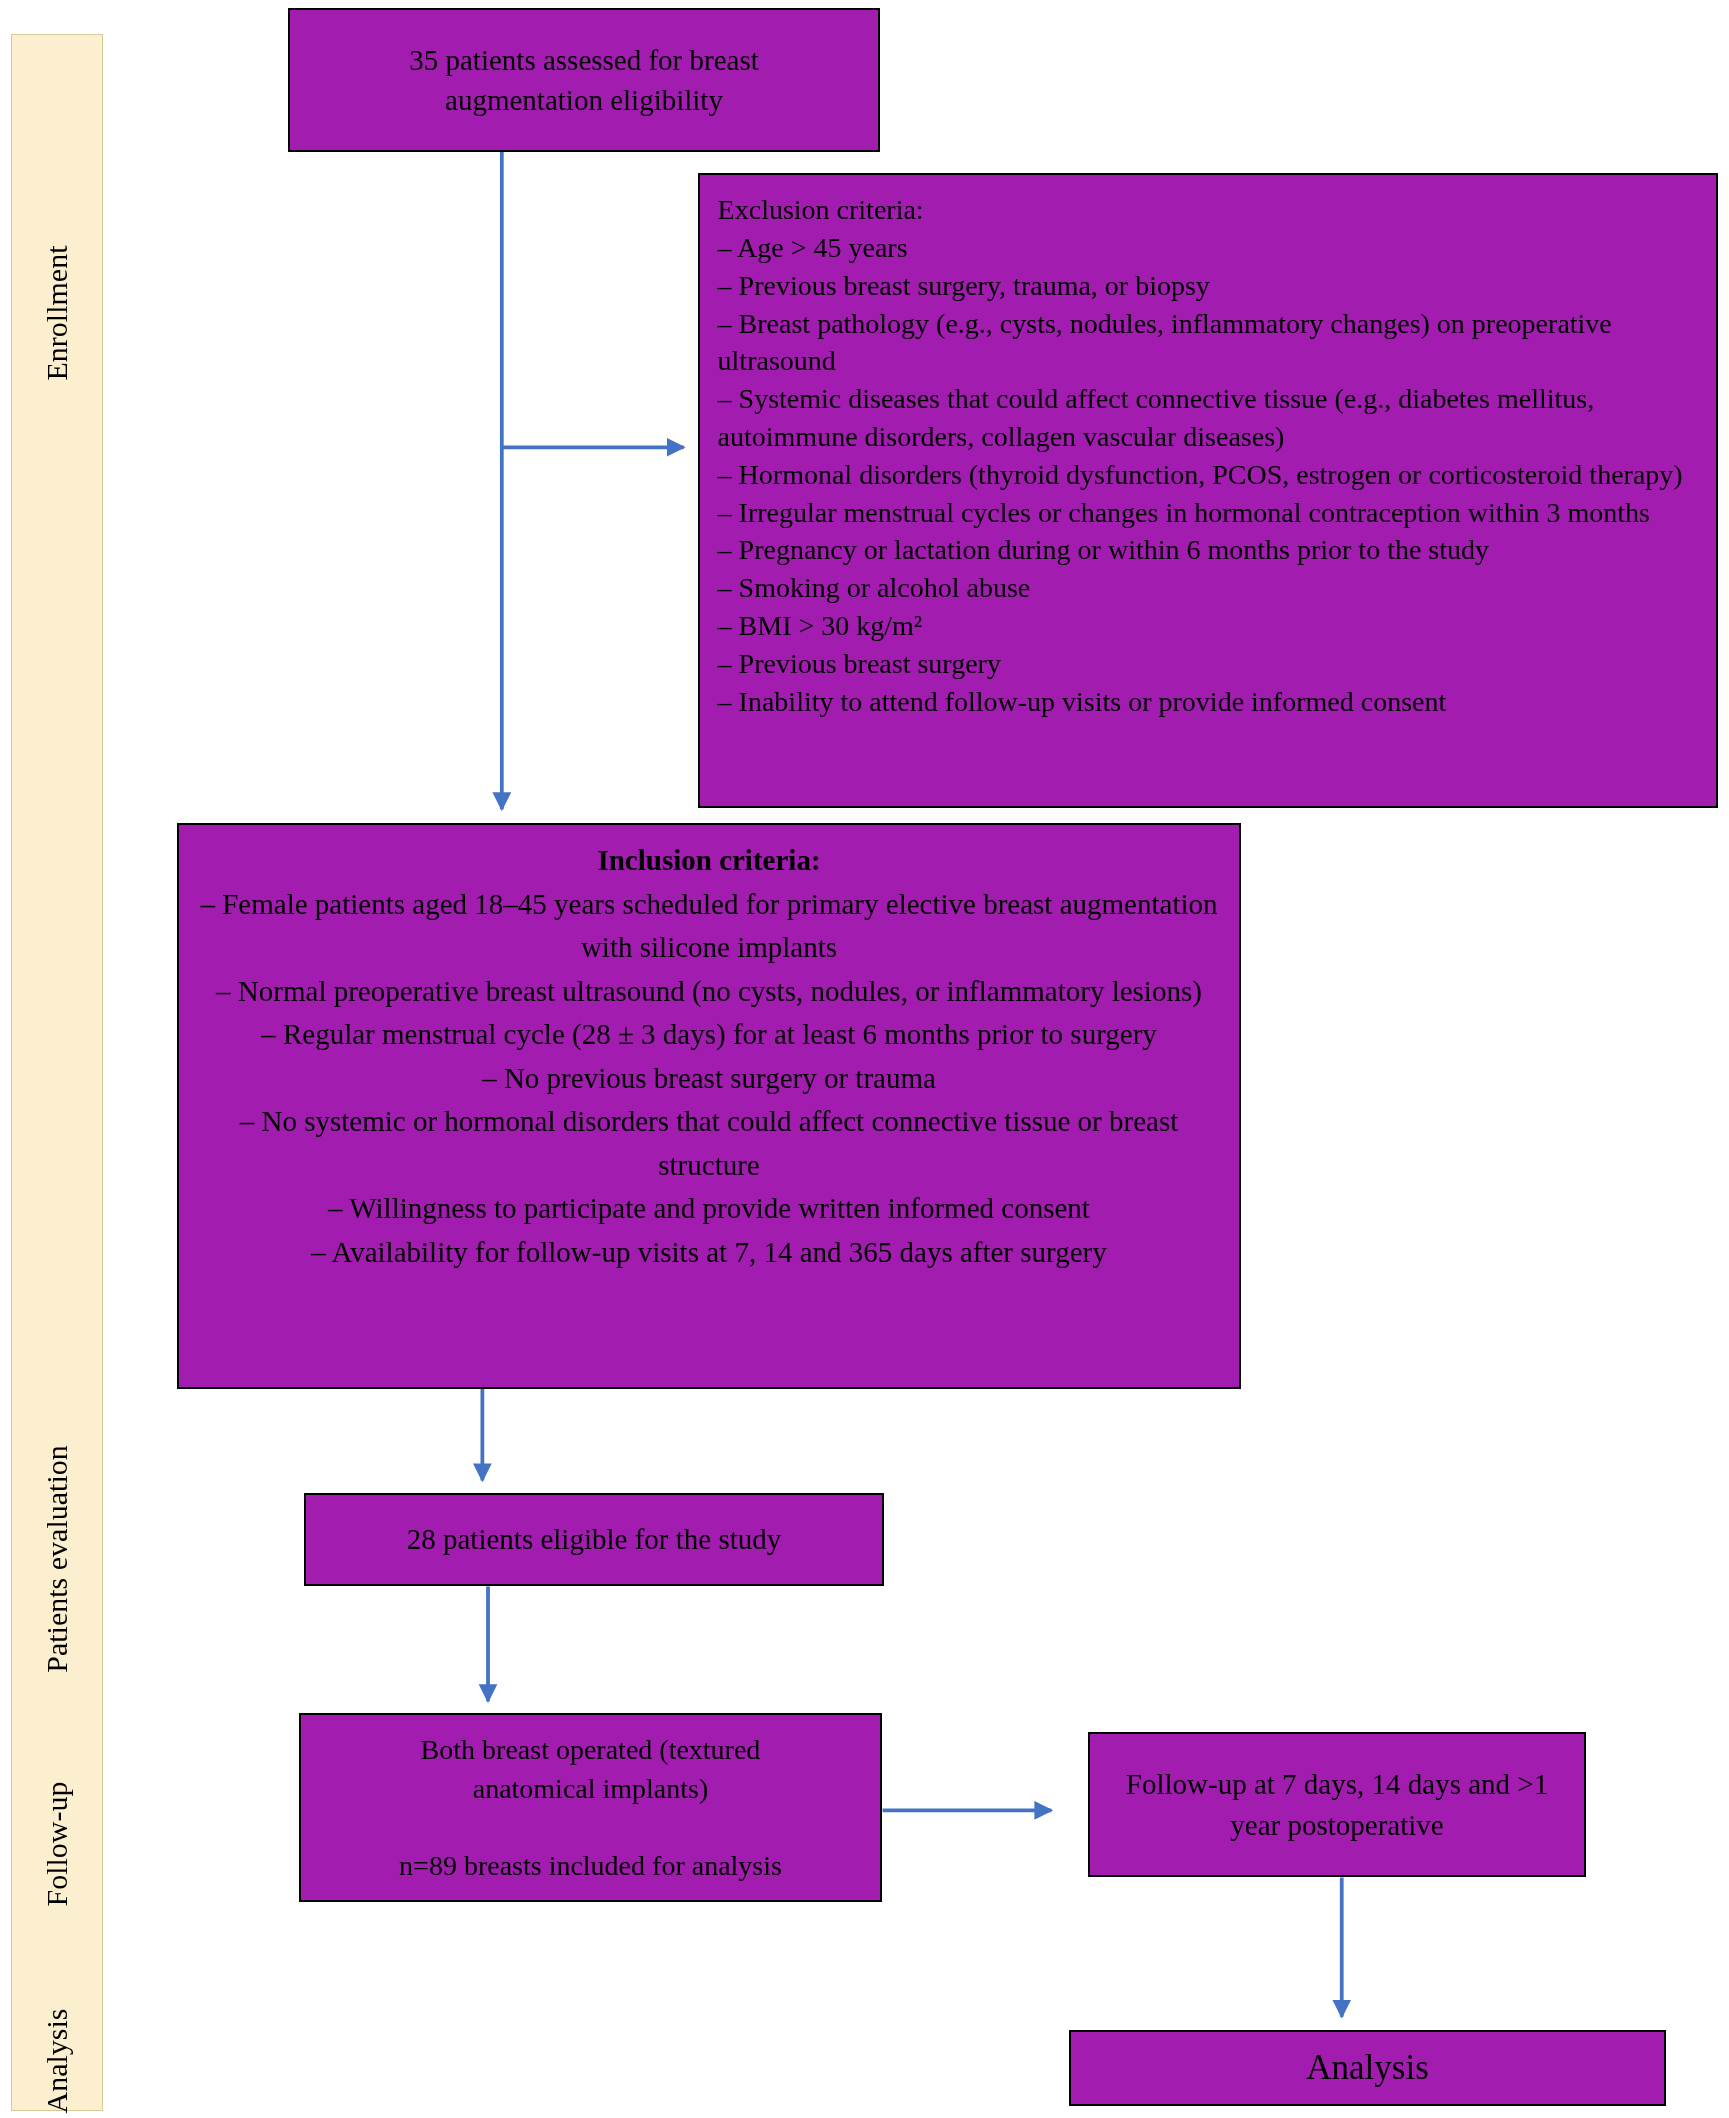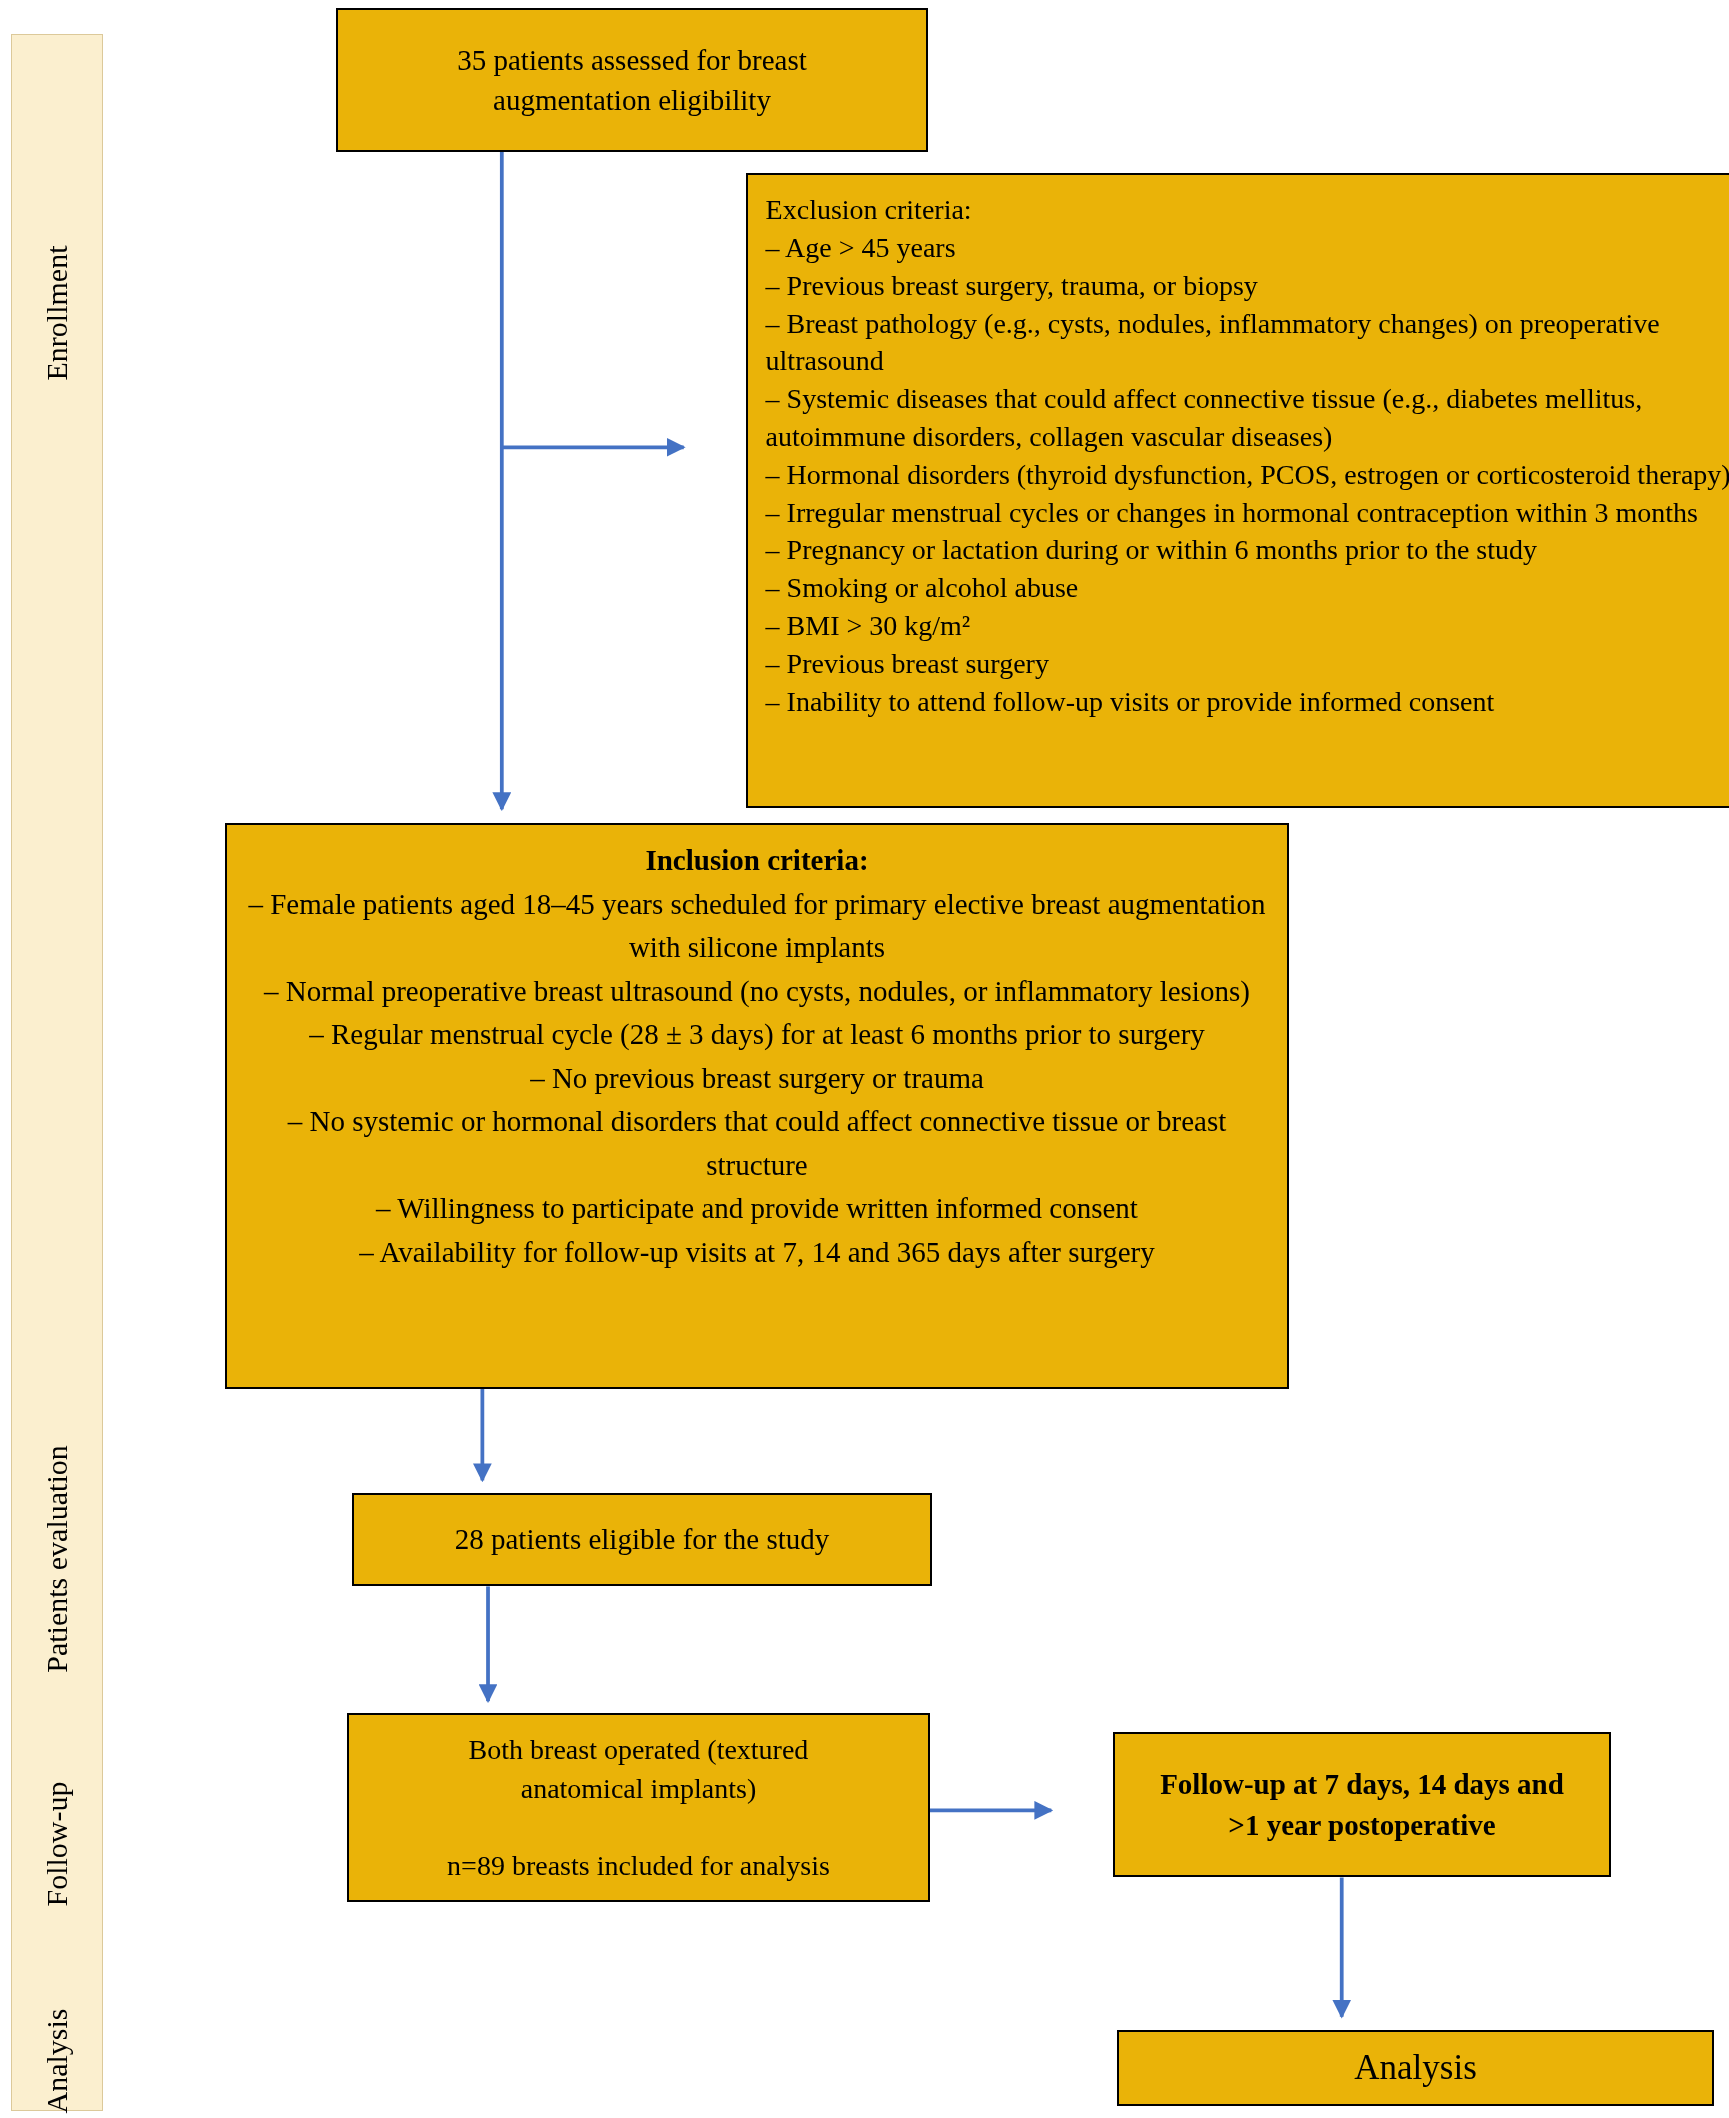--- a/index.html
+++ b/index.html
@@ -31,29 +31,28 @@
     position: absolute;
     left: 50%;
     transform: translate(-50%, -50%) rotate(-90deg);
     white-space: nowrap;
     font-size: 30px;
     color: #000000;
   }
   
   .flow-box {
     position: absolute;
-    background: #eab308;
+    background: #a21caf;
     border: 2.5px solid #000000;
     box-sizing: border-box;
     display: flex;
     flex-direction: column;
     justify-content: center;
     align-items: center;
     text-align: center;
-    margin-left: 48px;
   }
   .flow-box .inner { width: 100%; }
 
   
   #box-assessed { left: 288px; top: 8.2px; width: 592px; height: 144px; font-size: 29px; line-height: 1.4; }
   #box-assessed .inner { max-width: 489px; margin: 0 auto; }
 
   
   #box-exclusion {
     left: 698px; top: 173px; width: 1020px; height: 635px;
@@ -78,21 +77,21 @@
 
   
   #box-eligible { left: 304px; top: 1493px; width: 580px; height: 93px; font-size: 29px; }
 
   
   #box-operated { left: 299px; top: 1713px; width: 583px; height: 189px; font-size: 28px; line-height: 1.4; gap: 9px; }
   #box-operated .op-line1 { max-width: 401px; margin: 0 auto 28px auto; }
   #box-operated .op-line2 { max-width: 552px; margin: 0 auto; }
 
   
-  #box-followup { left: 1065px; top: 1732px; width: 498px; height: 145px; font-size: 29px; line-height: 1.4; font-weight: bold; }
+  #box-followup { left: 1088px; top: 1732px; width: 498px; height: 145px; font-size: 29px; line-height: 1.4; }
   #box-followup .inner { max-width: 439px; margin: 0 auto; }
 
   
   #box-analysis { left: 1069px; top: 2030px; width: 597px; height: 76px; font-size: 35px; }
 
   
   #arrows {
     position: absolute;
     left: 0; top: 0;
     width: 1730px; height: 2119px;

